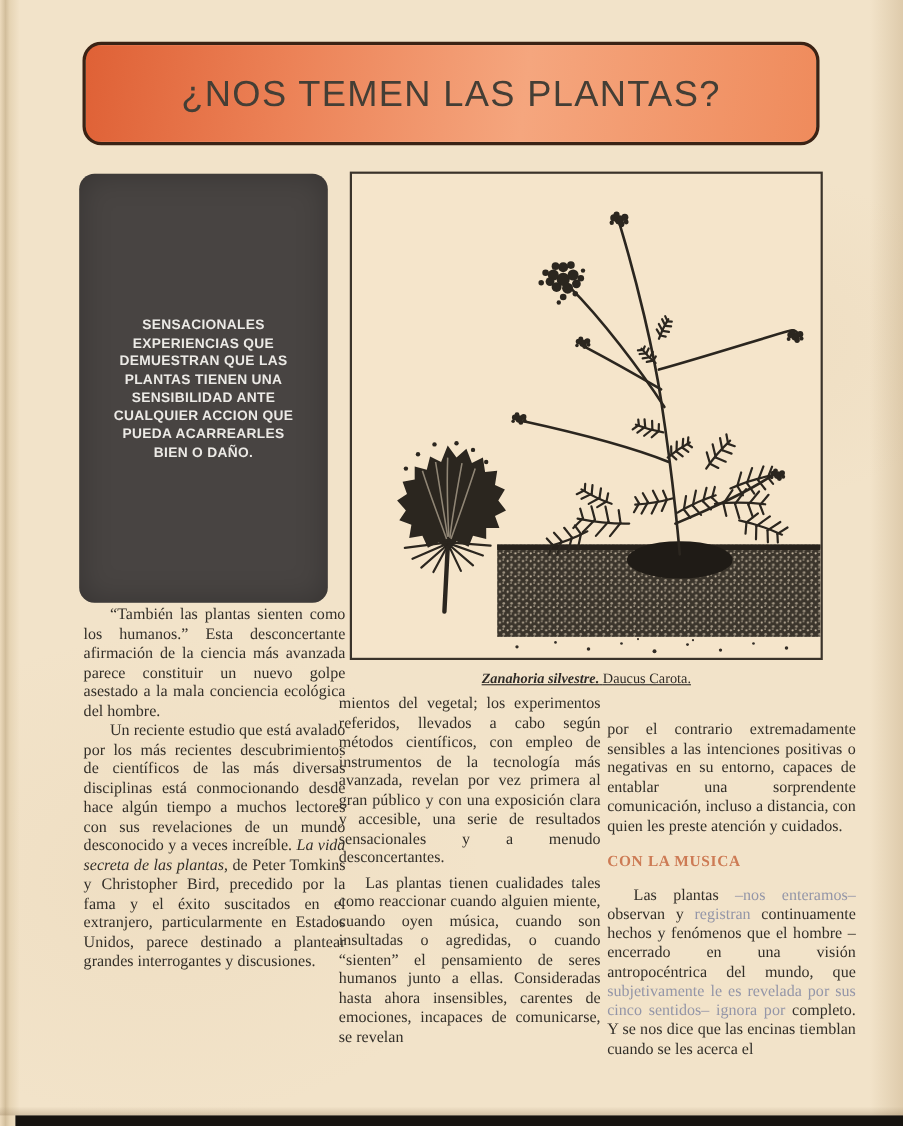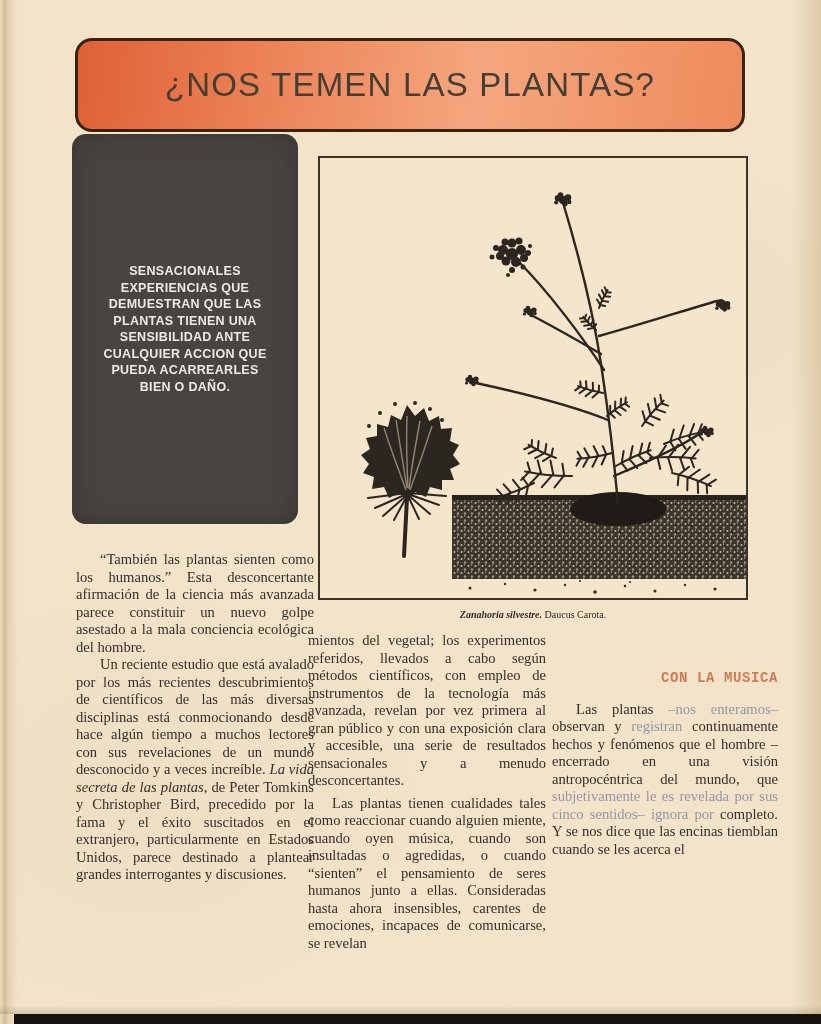--- a/index.html
+++ b/index.html
@@ -23,48 +23,48 @@
 
   
   .banner{position:absolute;left:75px;top:38px;width:670px;height:94px;box-sizing:border-box;
     border:3px solid #3a2315;border-radius:17px;
     background:linear-gradient(97deg,#df6136 0%,#ec8257 28%,#f5a67e 60%,#ef8b5c 100%);
     display:flex;align-items:center;justify-content:center;}
   .banner h1{margin:3px;font-family:"Liberation Sans",sans-serif;font-weight:500;
     font-size:33px;letter-spacing:1.2px;color:#443e35;}
 
   
-  .intro-box{position:absolute;left:72px;top:134px;width:226px;height:390px;
+  .intro-box{position:absolute;left:72px;top:158px;width:226px;height:390px;
     background:#484442;border-radius:14px;
     box-shadow:inset 0 0 28px rgba(0,0,0,.25);
     display:flex;align-items:center;justify-content:center;text-align:center;}
   .intro-box p{margin:0;width:178px;font-family:"Liberation Sans",sans-serif;font-weight:700;
     font-size:12.5px;line-height:16.5px;letter-spacing:.3px;color:#eceae6;}
 
   
   .figure{position:absolute;left:318px;top:156px;width:430px;height:444px;box-sizing:border-box;
     border:2px solid #3a332a;background:#f5e5cb;}
   .figure svg{display:block;width:100%;height:100%;}
   .caption{position:absolute;left:318px;top:609px;width:430px;text-align:center;
-    font-size:10px;color:#2f2b26;}
+    font-size:13px;color:#2f2b26;text-decoration:underline;}
   .cap-species{font-style:italic;font-weight:700;}
 
   
   .col{position:absolute;text-align:justify;font-size:14.6px;line-height:17.5px;color:#332f29;}
   .col-left{left:76px;top:551px;width:238px;}
   .col-middle{left:308px;top:632px;width:238px;}
   .col-right{left:552px;top:655px;width:226px;}
   .para{margin:0;text-indent:24px;}
   .para.noindent{text-indent:0;}
   .para.gap{margin-top:5px;}
   .italic{font-style:italic;}
   .faded{color:#9496a8;}
 
-  .subhead{margin:15px 0 13px;font-family:Liberation Mono, monospace;font-weight:700;
-    font-size:14px;letter-spacing:.6px;text-align:right;color:#c76a41;opacity:.85;}
+  .subhead{margin:15px 0 13px;font-family:Liberation Serif, serif;font-weight:700;
+    font-size:14px;letter-spacing:.6px;text-align:left;color:#c76a41;opacity:.85;}
 </style>
 </head>
 <body>
 
 <div class="stage">
 
   <div class="edge-left"></div>
   <div class="edge-right"></div>
   <div class="bottom-shade"></div>
   <div class="bottom-bar"></div>
@@ -216,19 +216,22 @@
       <p class="para"><span>“También las plantas sienten como los humanos.” Esta desconcertante afirmación de la ciencia más avanzada parece constituir un nuevo golpe asestado a la mala conciencia ecológica del hombre.</span></p>
       <p class="para"><span>Un reciente estudio que está avalado por los más recientes descubrimientos de científicos de las más diversas disciplinas está conmocionando desde hace algún tiempo a muchos lectores con sus revelaciones de un mundo desconocido y a veces increíble. </span><span class="italic">La vida secreta de las plantas</span><span>, de Peter Tomkins y Christopher Bird, precedido por la fama y el éxito suscitados en el extranjero, particularmente en Estados Unidos, parece destinado a plantear grandes interrogantes y discusiones.</span></p>
     </section>
 
   <section class="col col-middle">
       <p class="para noindent"><span>mientos del vegetal; los experimentos referidos, llevados a cabo según métodos científicos, con empleo de instrumentos de la tecnología más avanzada, revelan por vez primera al gran público y con una exposición clara y accesible, una serie de resultados sensacionales y a menudo desconcertantes.</span></p>
       <p class="para gap"><span>Las plantas tienen cualidades tales como reaccionar cuando alguien miente, cuando oyen música, cuando son insultadas o agredidas, o cuando “sienten” el pensamiento de seres humanos junto a ellas. Consideradas hasta ahora insensibles, carentes de emociones, incapaces de comunicarse, se revelan</span></p>
     </section>
 
   <section class="col col-right">
+    <div>
+        <p class="para noindent"><span>por el contrario extremadamente sensibles a las intenciones positivas o negativas en su entorno, capaces de entablar una sorprendente comunicación, incluso a distancia, con quien les preste atención y cuidados.</span></p>
+      </div>
     <h2 class="subhead">CON LA MUSICA</h2>
     <div>
         <p class="para"><span>Las plantas </span><span class="faded">–nos enteramos– </span><span>observan y </span><span class="faded">registran </span><span>continuamente hechos y fenómenos que el hombre –encerrado en una visión antropocéntrica del mundo, que </span><span class="faded">subjetivamente le es revelada por sus cinco sentidos– ignora por </span><span>completo. Y se nos dice que las encinas tiemblan cuando se les acerca el</span></p>
       </div>
   </section>
 
 </div>
 
 </body></html>

